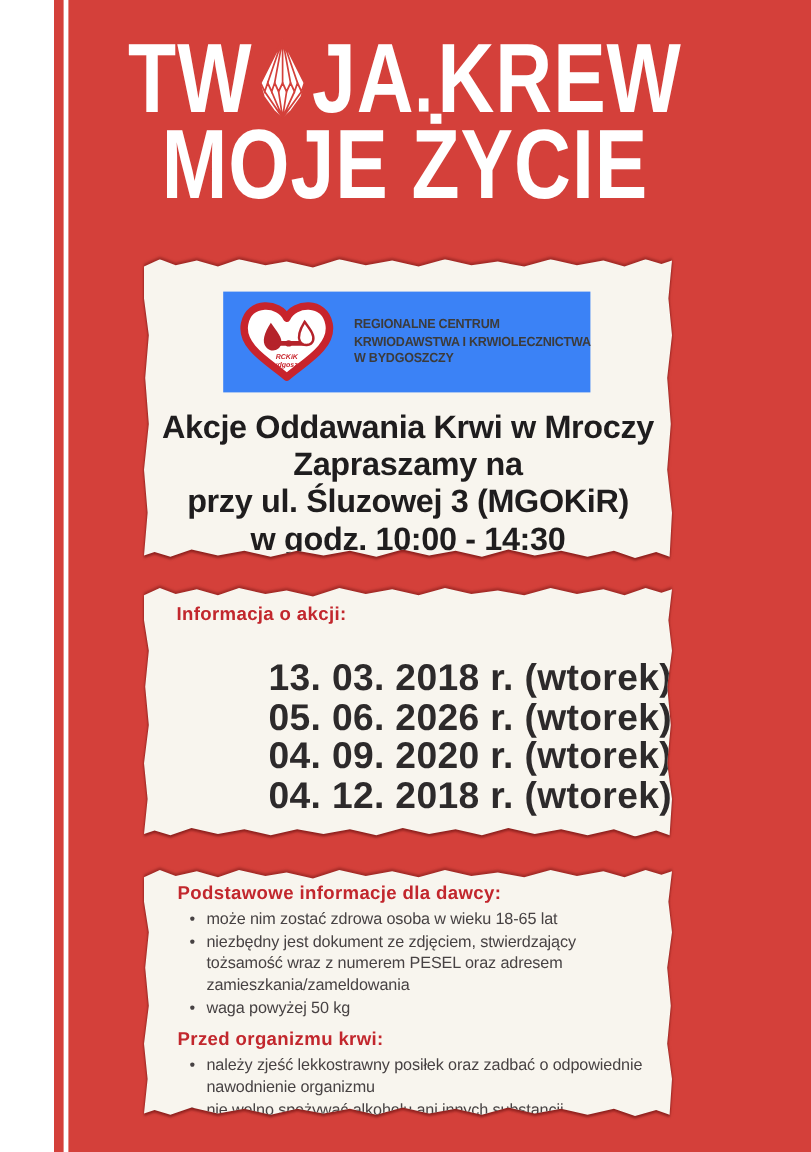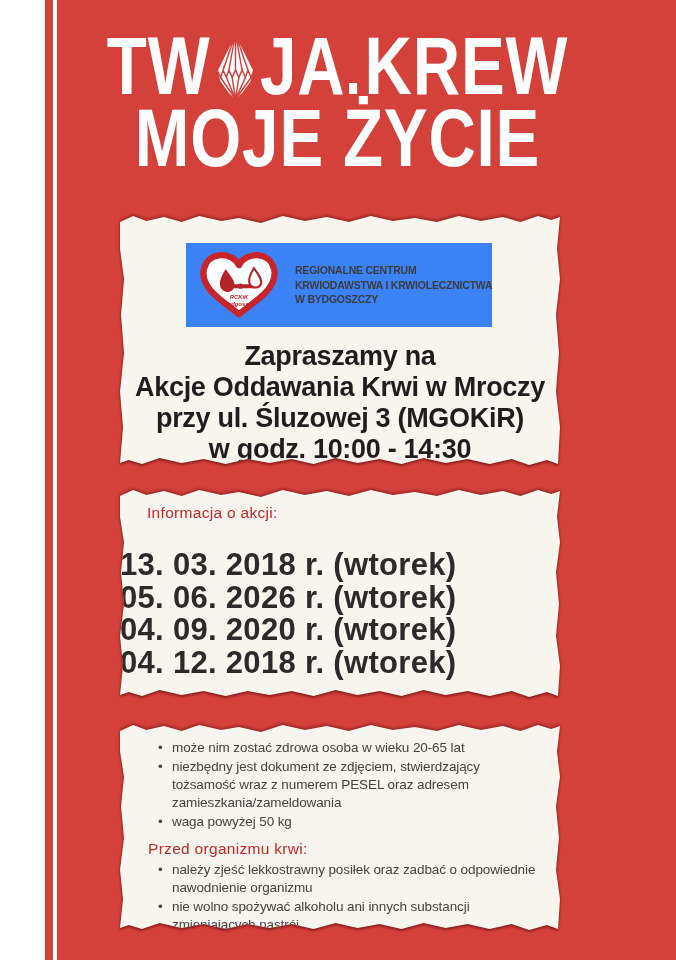--- a/index.html
+++ b/index.html
@@ -30,23 +30,23 @@
   
   .logo-strip{position:absolute;left:66px;top:30px;width:306px;height:84px;background:#3b82f6;
               display:flex;align-items:center;}
   .heart-svg{width:86px;height:76px;margin-left:10px;flex:0 0 auto;}
   .org-text{margin-left:13px;font-size:11px;font-weight:700;line-height:14.5px;color:#3c3b3b;
             letter-spacing:-0.2px;transform:scaleX(0.95);transform-origin:0 50%;white-space:nowrap;}
   .invite{position:absolute;left:0;top:128px;width:100%;text-align:center;
           font-size:27px;font-weight:700;line-height:31px;color:#1f1d1e;letter-spacing:-0.3px;}
 
   
-  .red-heading{font-size:15.5px;font-weight:400;color:#c2272d;letter-spacing:0.3px;}
+  .red-heading{font-size:15.5px;font-weight:700;color:#c2272d;letter-spacing:0.3px;}
   .box2 .red-heading{position:absolute;left:27px;top:17px;}
-  .dates{position:absolute;left:0;top:62px;width:100%;text-align:left;
+  .dates{position:absolute;left:0;top:62px;width:100%;text-align:right;
          font-size:31px;font-weight:700;line-height:32.5px;color:#2d2a2b;letter-spacing:0.3px;}
 
   
   .box3{padding:14px 22px 0 28px;}
   .bullets{list-style:none;margin:3px 0 9px 0;padding:0;
            font-size:13.5px;line-height:18px;color:#474243;letter-spacing:-0.1px;}
   .bullets li{position:relative;padding-left:14px;margin:0 0 1px 10px;}
   .bullets li .bdot{position:absolute;left:0;top:0;color:#474243;}
 </style>
 </head>
@@ -84,44 +84,45 @@
             <text x="55" y="66" font-size="7.5" font-weight="bold" font-style="italic" fill="#c8242c" text-anchor="middle">RCKiK</text>
             <text x="55" y="74.5" font-size="7.5" font-weight="bold" font-style="italic" fill="#c8242c" text-anchor="middle">Bydgoszcz</text>
           </svg>
           <div class="org-text">
             <div>REGIONALNE CENTRUM</div>
             <div>KRWIODAWSTWA I KRWIOLECZNICTWA</div>
             <div>W BYDGOSZCZY</div>
           </div>
         </div>
         <div class="invite">
+          <div>Akcje Oddawania Krwi w Mroczy</div>
           <div>Zapraszamy na</div>
-          <div>Akcje Oddawania Krwi w Mroczy</div>
           <div>przy ul. Śluzowej 3 (MGOKiR)</div>
           <div>w godz. 10:00 - 14:30</div>
         </div>
       </section>
     </div>
 
     <div class="box-wrap box2-wrap">
       <section class="box box2" style="position:relative;">
         <div class="red-heading">Informacja o akcji:</div>
         <div class="dates">
           <div>13. 03. 2018 r. (wtorek)</div>
           <div>05. 06. 2026 r. (wtorek)</div>
           <div>04. 09. 2020 r. (wtorek)</div>
           <div>04. 12. 2018 r. (wtorek)</div>
         </div>
       </section>
     </div>
 
     <div class="box-wrap box3-wrap">
       <section class="box box3">
+        <div class="red-heading">Podstawowe informacje dla dawcy:</div>
         <ul class="bullets">
-          <li><span class="bdot">•</span><span>może nim zostać zdrowa osoba w wieku 20-65 lat</span></li>
+          <li><span class="bdot">•</span><span>może nim zostać zdrowa osoba w wieku 18-65 lat</span></li>
           <li><span class="bdot">•</span><span>niezbędny jest dokument ze zdjęciem, stwierdzający tożsamość wraz z numerem PESEL oraz adresem zamieszkania/zameldowania</span></li>
           <li><span class="bdot">•</span><span>waga powyżej 50 kg</span></li>
         </ul>
         <div class="red-heading">Przed organizmu krwi:</div>
         <ul class="bullets">
           <li><span class="bdot">•</span><span>należy zjeść lekkostrawny posiłek oraz zadbać o odpowiednie nawodnienie organizmu</span></li>
           <li><span class="bdot">•</span><span>nie wolno spożywać alkoholu ani innych substancji zmieniających nastrój</span></li>
           <li><span class="bdot">•</span><span>należy ograniczyć palenie papierosów</span></li>
         </ul>
       </section>

